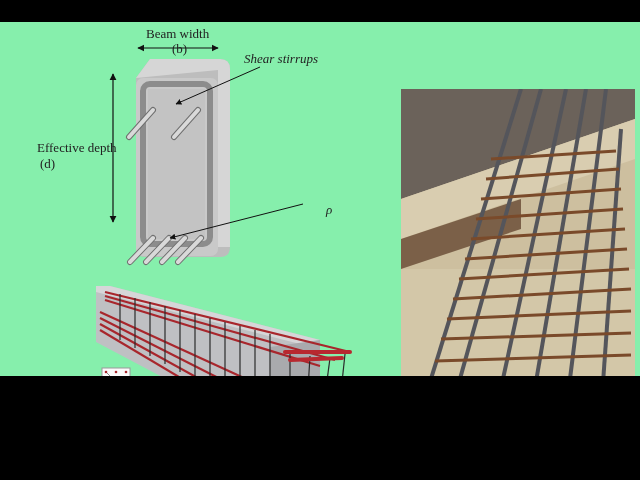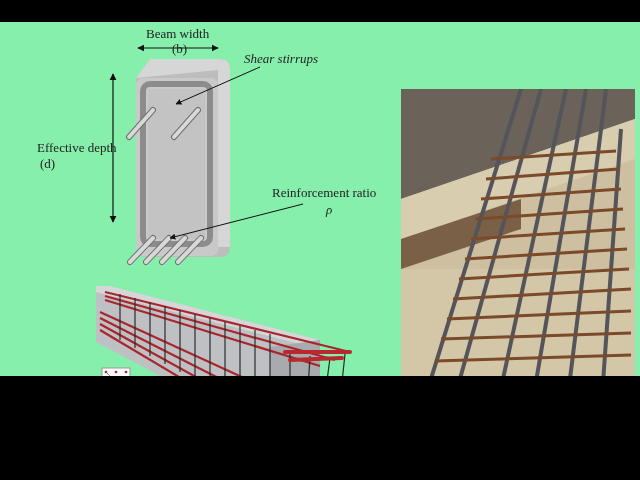--- a/index.html
+++ b/index.html
@@ -52,21 +52,20 @@
 
     <line x1="260" y1="45" x2="176" y2="82" stroke="#111" stroke-width="1" marker-end="url(#ah)"></line>
     <line x1="303" y1="182" x2="170" y2="216" stroke="#111" stroke-width="1" marker-end="url(#ah)"></line>
   </svg>
 
   <div class="lbl" style="left:146px;top:4px;">Beam width</div>
   <div class="lbl" style="left:172px;top:19px;">(b)</div>
   <div class="lbl" style="left:244px;top:29px;font-style:italic;">Shear stirrups</div>
   <div class="lbl" style="left:6px;top:118px;margin-left:31px;">Effective depth</div>
   <div class="lbl" style="left:40px;top:134px;">(d)</div>
-  <div class="lbl" style="left:272px;top:163px;">Reinforcement ratio</div>
   <div class="lbl" style="left:326px;top:180px;font-style:italic;">ρ</div>
 
   <svg width="400" height="435" viewBox="0 0 400 435" style="left:0;top:0;">
 
     <polygon points="96,264 110,264 320,318 320,405 270,412 96,320" fill="#bfc0c3"></polygon>
     <polygon points="96,264 110,264 320,318 300,322 96,270" fill="#d6d6d8"></polygon>
     <polygon points="270,325 320,318 320,405 270,412" fill="#a9aaad"></polygon>
 
     <g stroke="#a8262c" stroke-width="2.2">
       <line x1="100" y1="290" x2="340" y2="400"></line>

